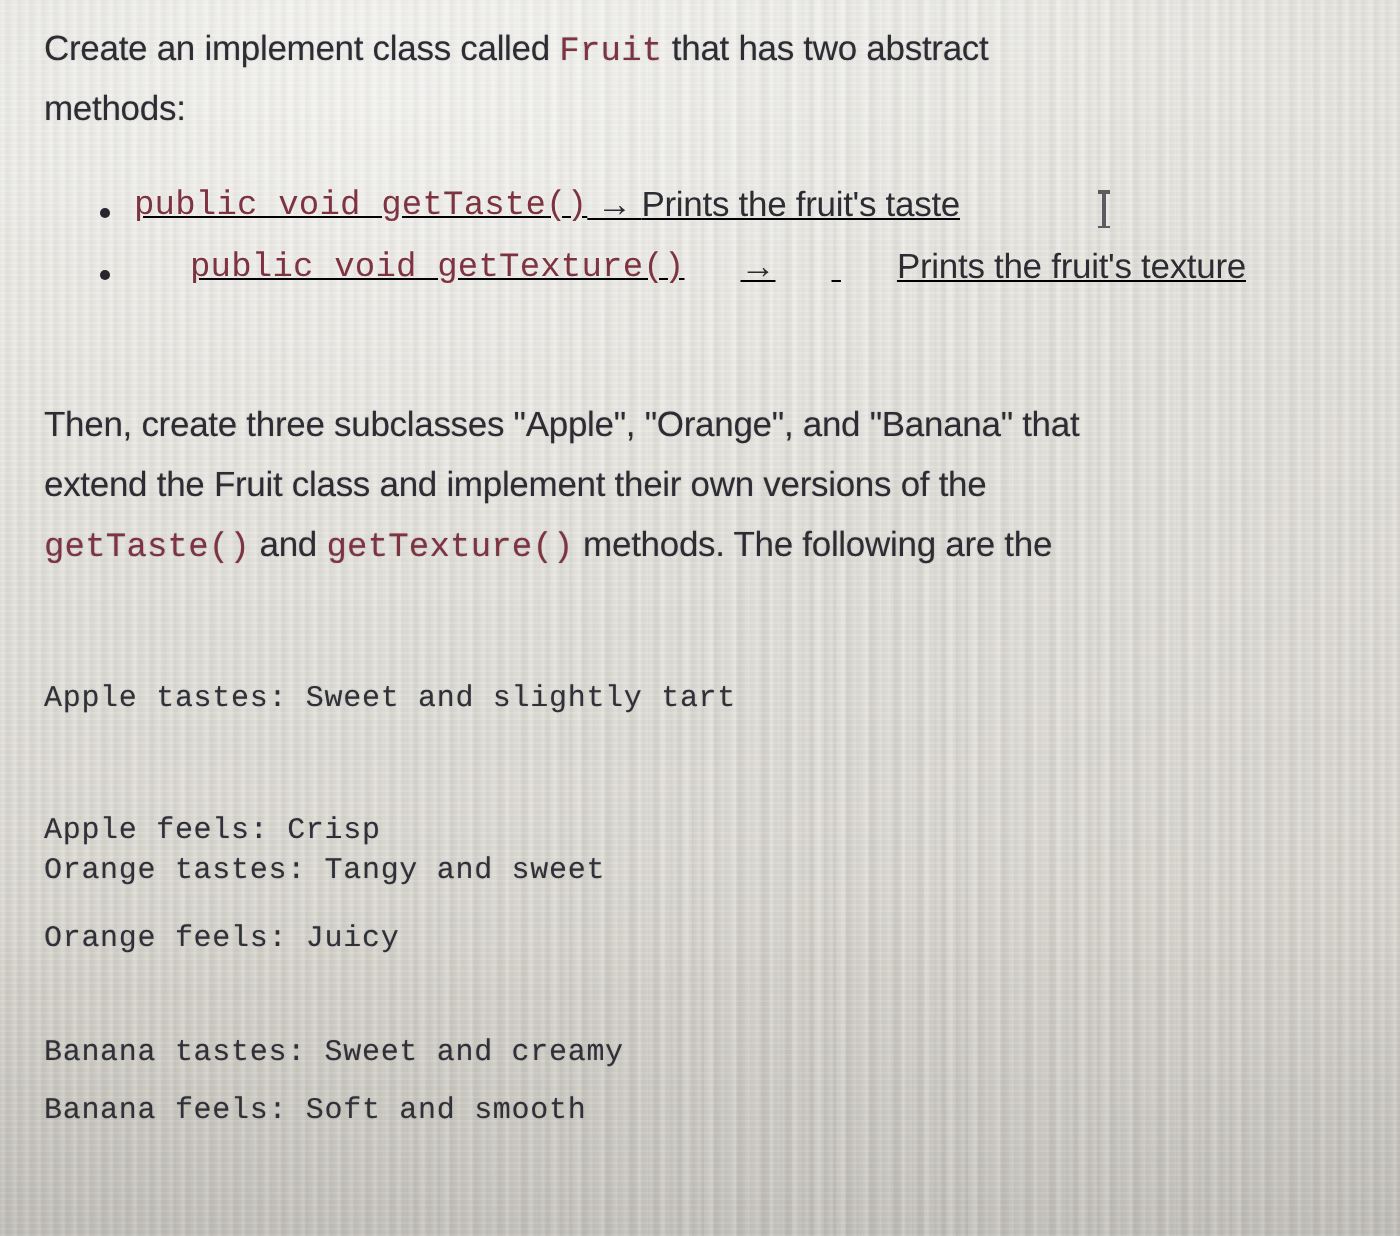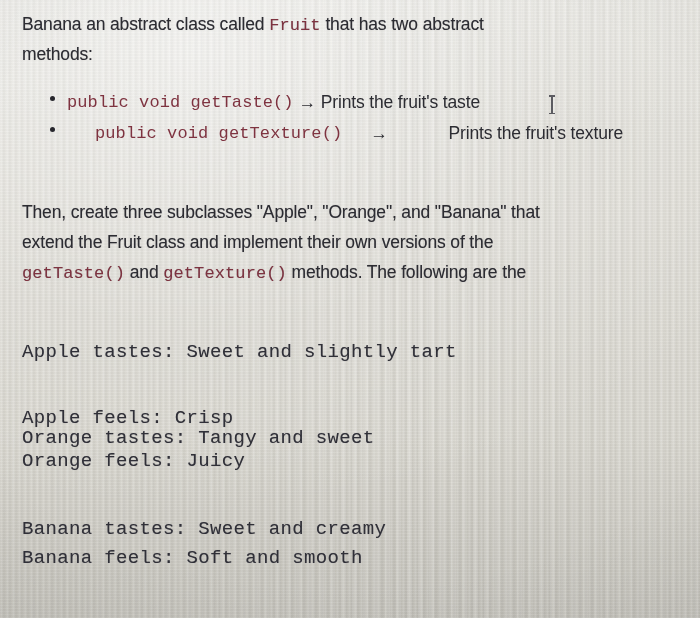--- a/index.html
+++ b/index.html
@@ -105,31 +105,32 @@
 
   .code {
     font-family: "Liberation Mono", "DejaVu Sans Mono", monospace;
     font-size: 17px;
     color: #7e3340;
     letter-spacing: 0.1px;
   }
 
   .mono-dark {
     font-family: "Liberation Mono", "DejaVu Sans Mono", monospace;
-    font-size: 19px;
+    font-size: 15px;
     color: #303038;
     letter-spacing: 0.35px;
   }
 
   .bullet-row {
     position: absolute;
     left: 50px;
     white-space: pre;
     display: flex;
-    align-items: center;
+    align-items: flex-end;
+    text-decoration: underline;
   }
   .bullet-dot {
     display: inline-block;
     width: 5px;
     height: 5px;
     border-radius: 50%;
     background: #26262c;
     margin-right: 12px;
     position: relative;
     top: -4px;
@@ -165,21 +166,21 @@
 
 <div id="page">
 
   <div id="tex-vert"></div>
   <div id="tex-band"></div>
   <div id="tex-horiz"></div>
   <div id="tex-vig"></div>
 
   <div id="content">
 
-    <div class="line prose" style="top:14px;"><span>Banana an abstract class called </span><span class="code">Fruit</span><span> that has two abstract</span></div>
+    <div class="line prose" style="top:14px;"><span>Create an implement class called </span><span class="code">Fruit</span><span> that has two abstract</span></div>
 
     <div class="line prose" style="top:44px;">methods:</div>
 
     <div class="bullet-row" style="top:92px;">
       <span class="bullet-dot"></span><span class="code">public void getTaste()</span><span class="arrow">&nbsp;</span><span class="arrow">→</span><span class="prose">&nbsp;</span><span class="prose">Prints the fruit's taste</span>
     </div>
     <div class="caret" style="left:551px; top:95px;"></div>
 
     <div class="bullet-row" style="top:123px;gap:28px;">
       <span class="bullet-dot"></span><span class="code">public void getTexture()</span><span class="arrow">→</span><span class="prose">&nbsp;</span><span class="prose">Prints the fruit's texture</span>
@@ -188,19 +189,19 @@
     <div class="line prose" style="top:202px;">Then, create three subclasses "Apple", "Orange", and "Banana" that</div>
     <div class="line prose" style="top:232px;">extend the Fruit class and implement their own versions of the</div>
 
     <div class="line prose" style="top:262px;"><span class="code">getTaste()</span><span> and </span><span class="code">getTexture()</span><span> methods. The following are the</span></div>
 
 
     <div class="line mono-dark" style="top:341px;">Apple tastes: Sweet and slightly tart</div>
     <div class="line mono-dark" style="top:371px;margin-top:36px;">Apple feels: Crisp</div>
 
     <div class="line mono-dark" style="top:427px;">Orange tastes: Tangy and sweet</div>
-    <div class="line mono-dark" style="top:450px;">Orange feels: Juicy</div>
+    <div class="line mono-dark" style="top:461px;">Orange feels: Juicy</div>
 
     <div class="line mono-dark" style="top:518px;">Banana tastes: Sweet and creamy</div>
     <div class="line mono-dark" style="top:547px;">Banana feels: Soft and smooth</div>
 
   </div>
 </div>
 
 </body></html>

